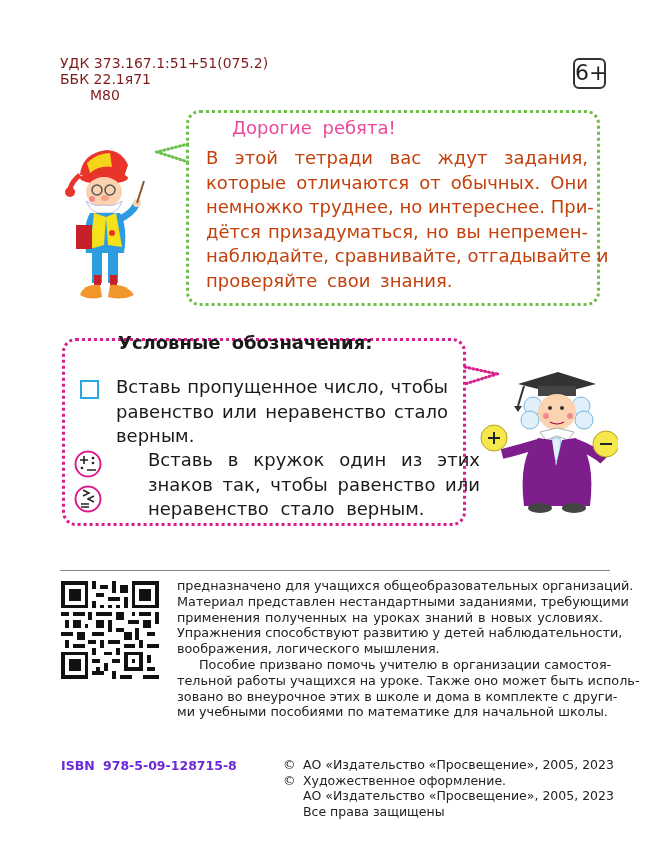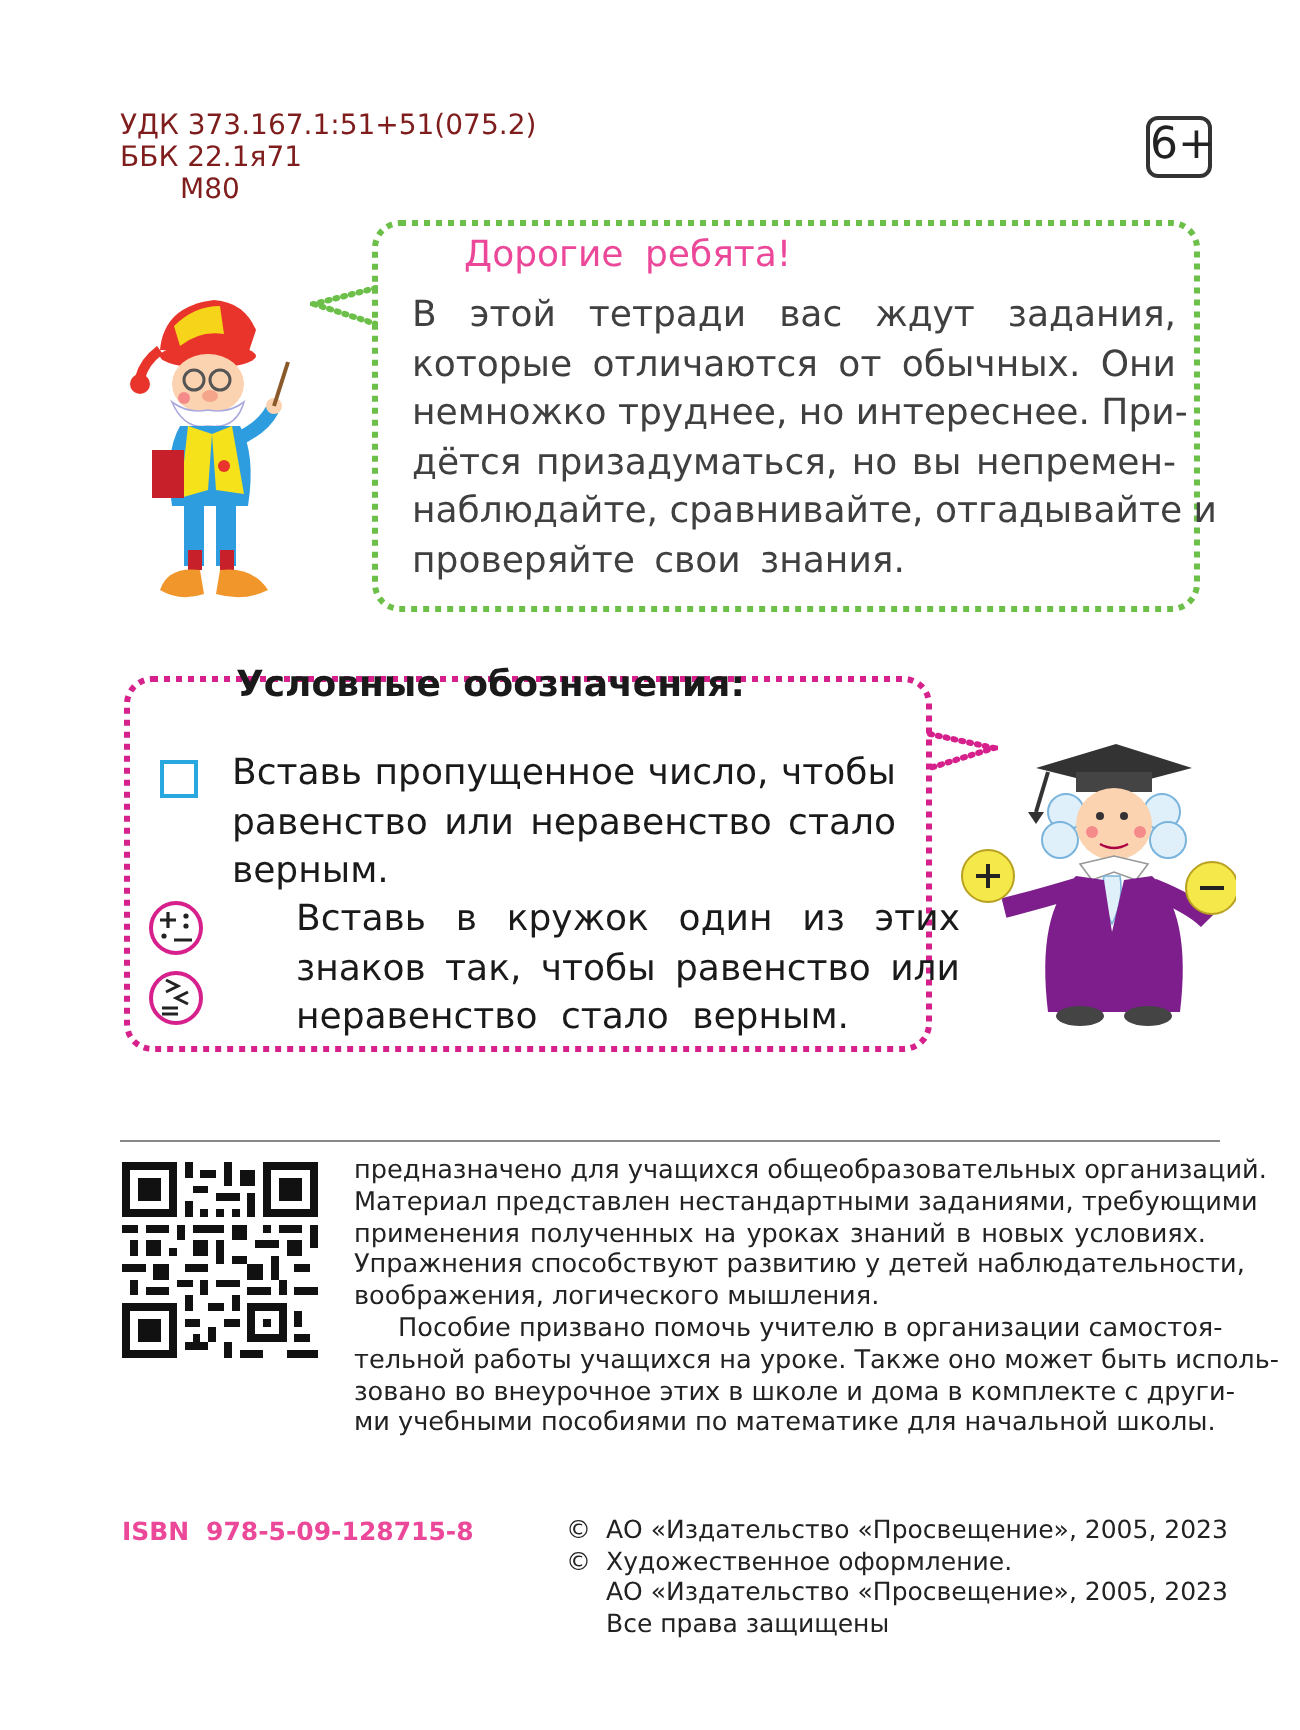--- a/index.html
+++ b/index.html
@@ -11,21 +11,21 @@
 
   .age-badge { position: absolute; left: 573px; top: 58px; width: 33px; height: 31px;
     border: 2px solid #333; border-radius: 6px; font-size: 22px; line-height: 26px; text-align: center; color: #222; }
 
   
   .bubble-green { position: absolute; left: 186px; top: 110px; width: 414px; height: 196px;
     border: 3px dotted #6cc04a; border-radius: 14px; }
   .tail-green { position: absolute; left: 155px; top: 140px; width: 34px; height: 26px; }
   .greet-title { position: absolute; left: 208px; top: 117px; font-size: 18px; font-weight: normal; color: #ec4899; word-spacing: 5px; margin-left: 24px; }
   .greet-text { position: absolute; left: 206px; top: 146px; width: 382px; font-size: 18px; line-height: 24.5px;
-    text-align: justify; color: #404040; }
+    text-align: justify; color: #c2410c; }
   .greet-text span { display: block; text-align: justify; text-align-last: justify; white-space: nowrap; }
   .greet-text span.last { text-align-last: left; word-spacing: 4px; }
 
   .gnome { position: absolute; left: 62px; top: 145px; width: 95px; height: 160px; }
 
   
   .bubble-pink { position: absolute; left: 62px; top: 338px; width: 404px; height: 188px;
     border: 3px dotted #d6218c; border-radius: 14px; }
   .tail-pink { position: absolute; left: 463px; top: 364px; width: 36px; height: 24px; }
   .legend-title { position: absolute; left: 118px; top: 332px; font-size: 18px; font-weight: bold; color: #1a1a1a; word-spacing: 5px; }
@@ -44,21 +44,21 @@
 
   .hr-line { position: absolute; left: 60px; top: 570px; width: 550px; height: 1px; background: #888; }
 
   .qr { position: absolute; left: 61px; top: 581px; width: 98px; height: 98px; }
 
   .desc { position: absolute; left: 177px; top: 578px; width: 426px; font-size: 12.8px; line-height: 15.8px; color: #222; }
   .desc span { display: block; text-align: justify; text-align-last: justify; white-space: nowrap; }
   .desc span.ind { padding-left: 22px; }
   .desc span.last { text-align-last: left; }
 
-  .isbn { position: absolute; left: 61px; top: 758px; font-size: 12.5px; font-weight: bold; color: #ec4899; word-spacing: 4px; }
+  .isbn { position: absolute; left: 61px; top: 758px; font-size: 12.5px; font-weight: bold; color: #6d28d9; word-spacing: 4px; }
   .copy { position: absolute; left: 283px; top: 757px; width: 320px; font-size: 12.5px; line-height: 15.5px; color: #222; }
   .copy .row { position: relative; padding-left: 20px; }
   .copy .row .sym { position: absolute; left: 0; top: 0; }
   .copy .row span.txt { display: block; white-space: nowrap; }
   .copy .row span.j { text-align: justify; text-align-last: justify; }
 </style>
 </head>
 <body>
 
 <div class="udk">

